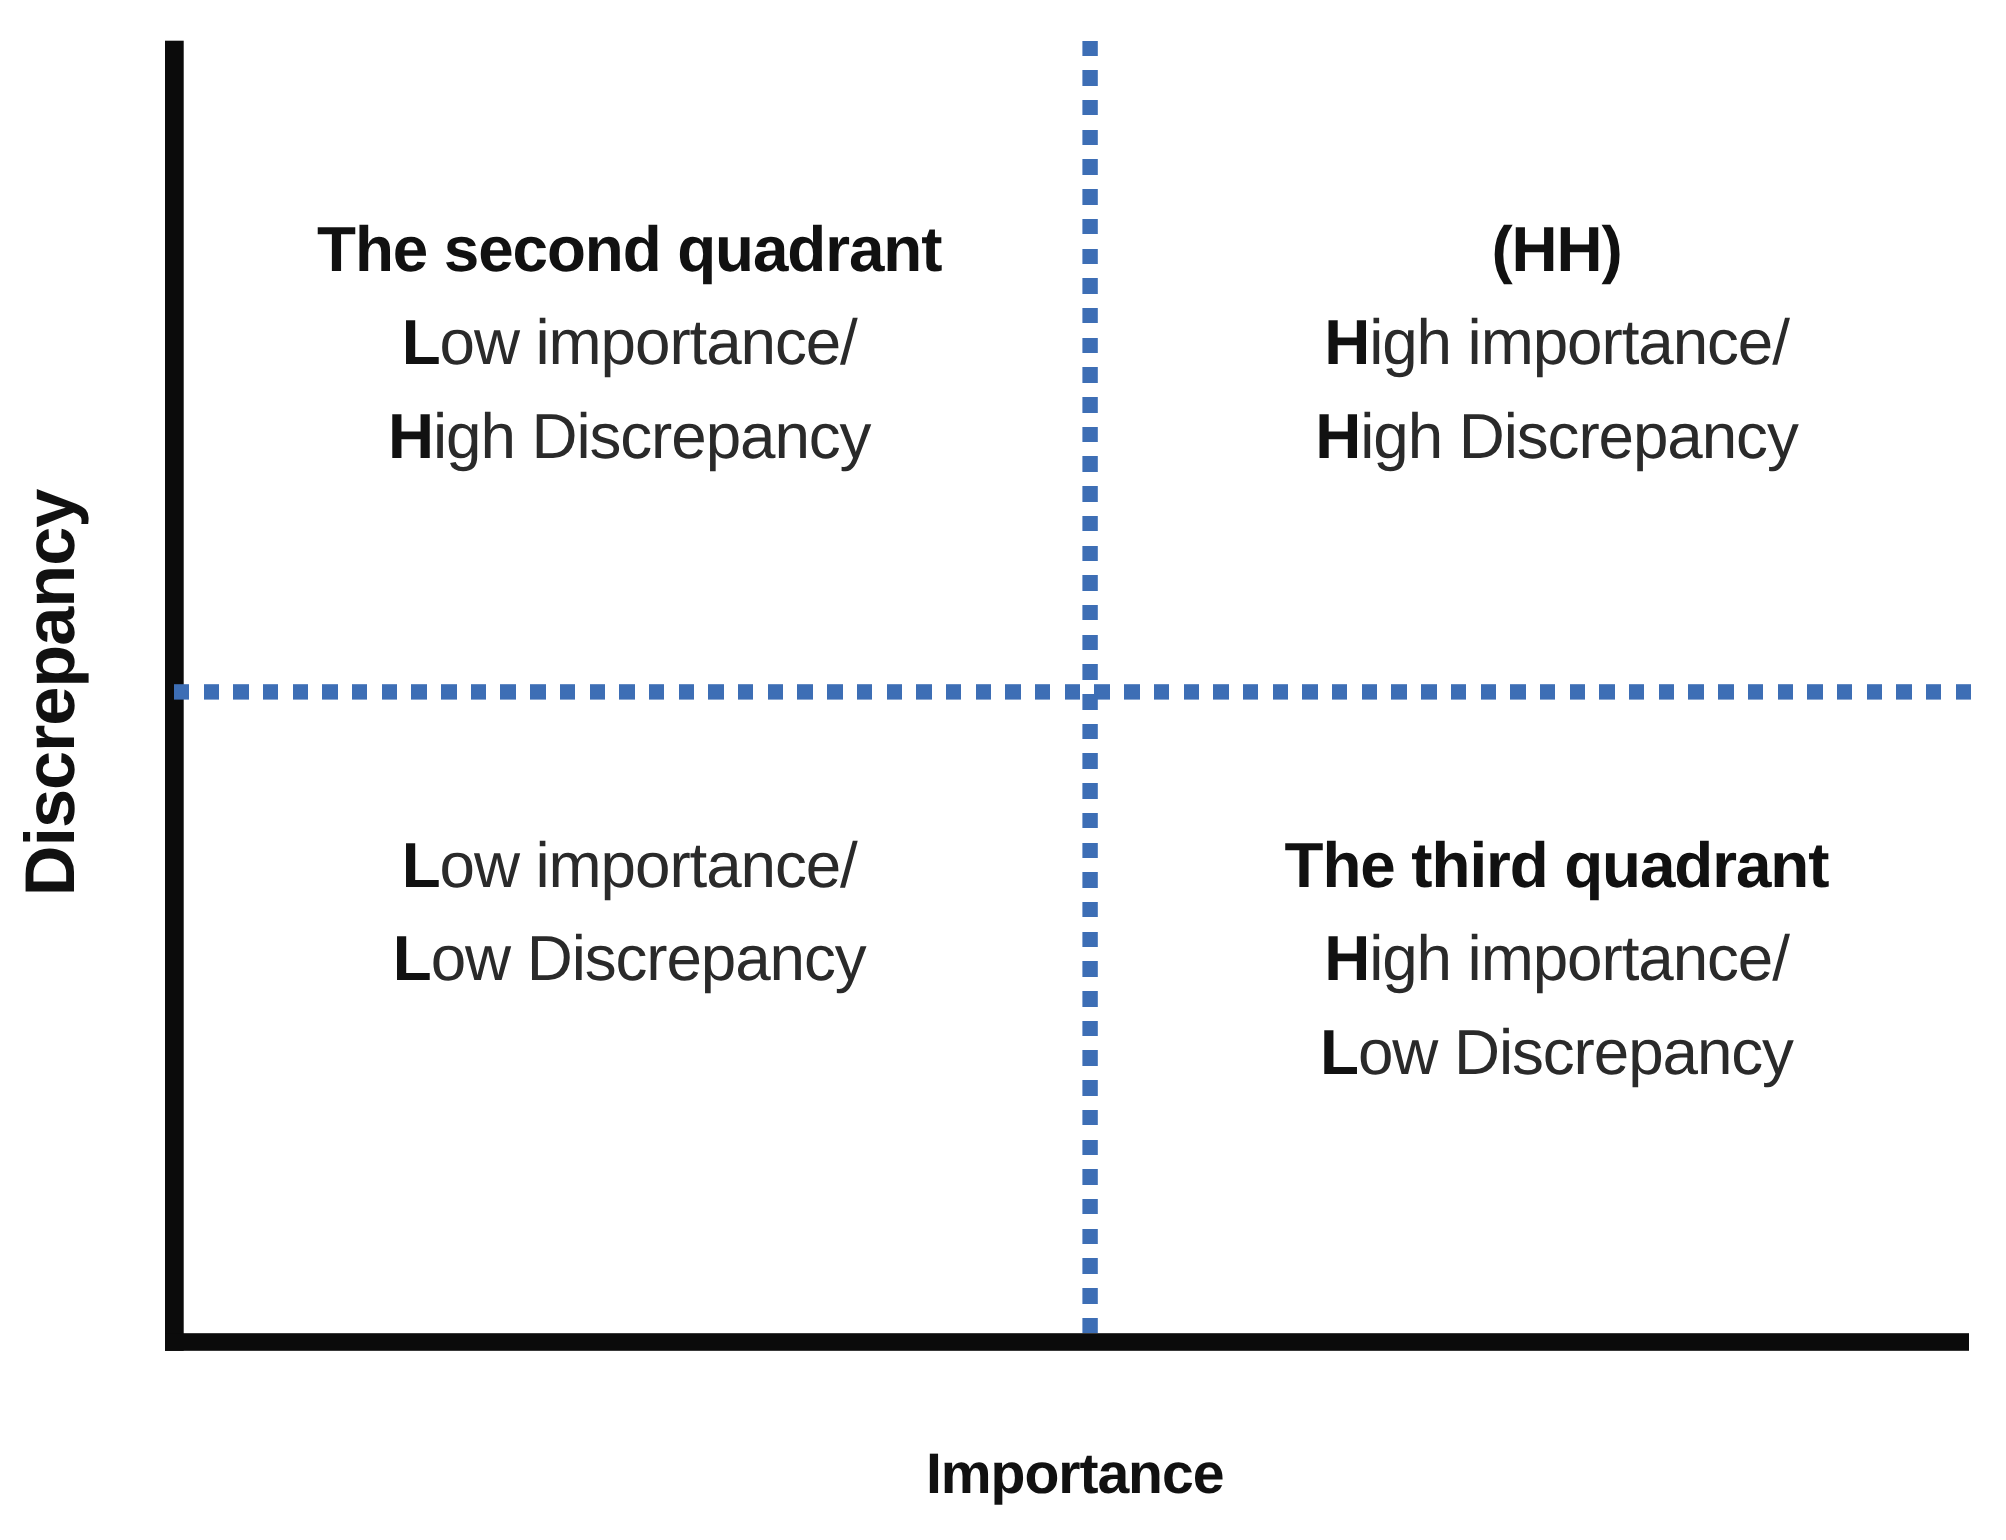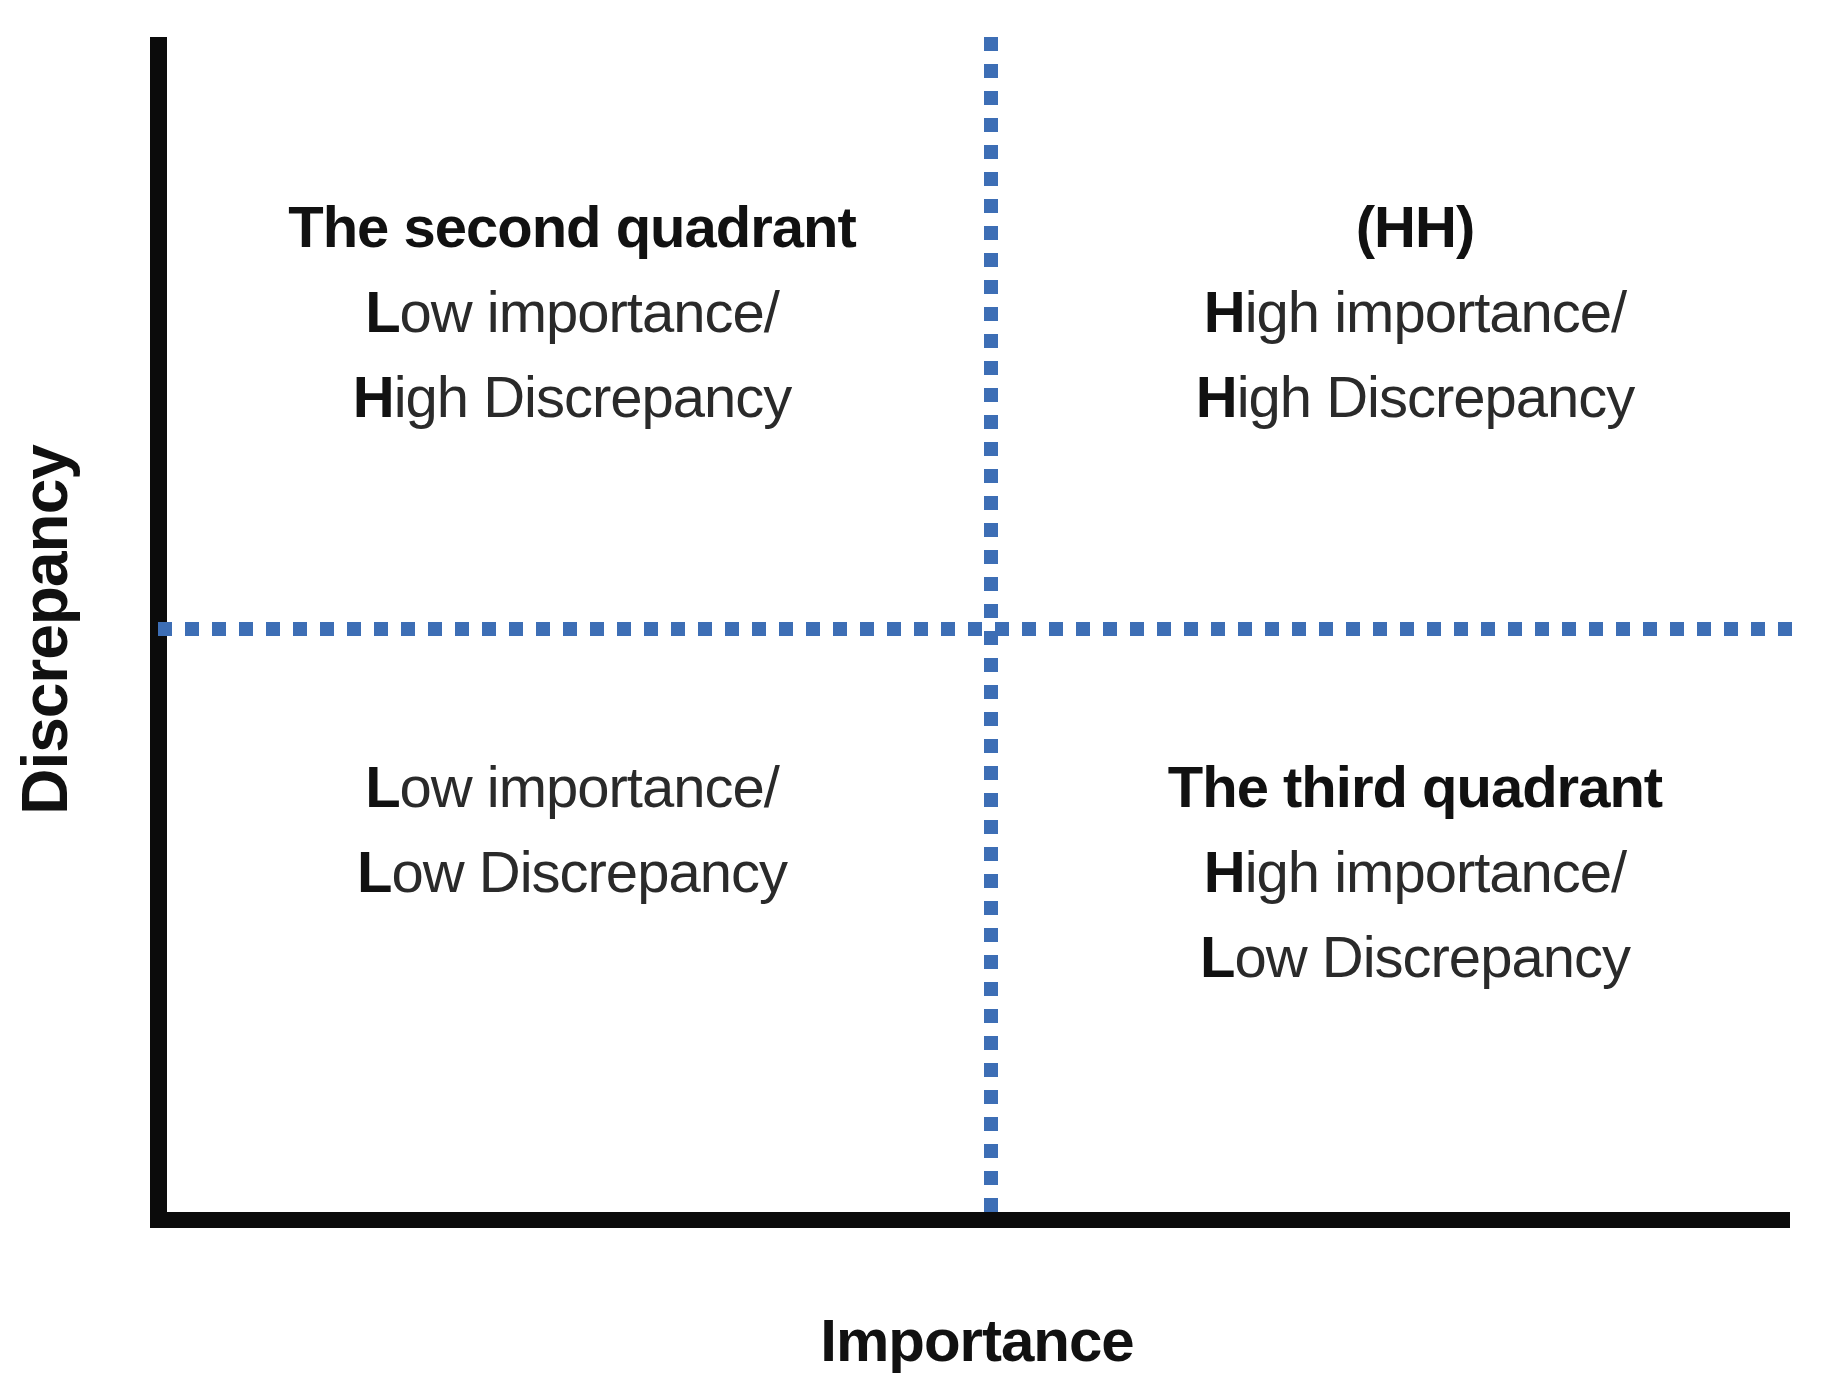--- a/index.html
+++ b/index.html
@@ -99,21 +99,21 @@
     font-weight: bold;
     color: var(--title, #111111);
     white-space: nowrap;
     letter-spacing: -1px;
   }
   .xlabel {
     position: absolute;
     left: 977px;
     top: 1340px;
     transform: translate(-50%, -50%);
-    font-size: 60px;
+    font-size: 52px;
     font-weight: bold;
     color: var(--title, #111111);
     white-space: nowrap;
     letter-spacing: -1px;
   }
 </style>
 </head>
 <body>
 
 <div class="canvas">

